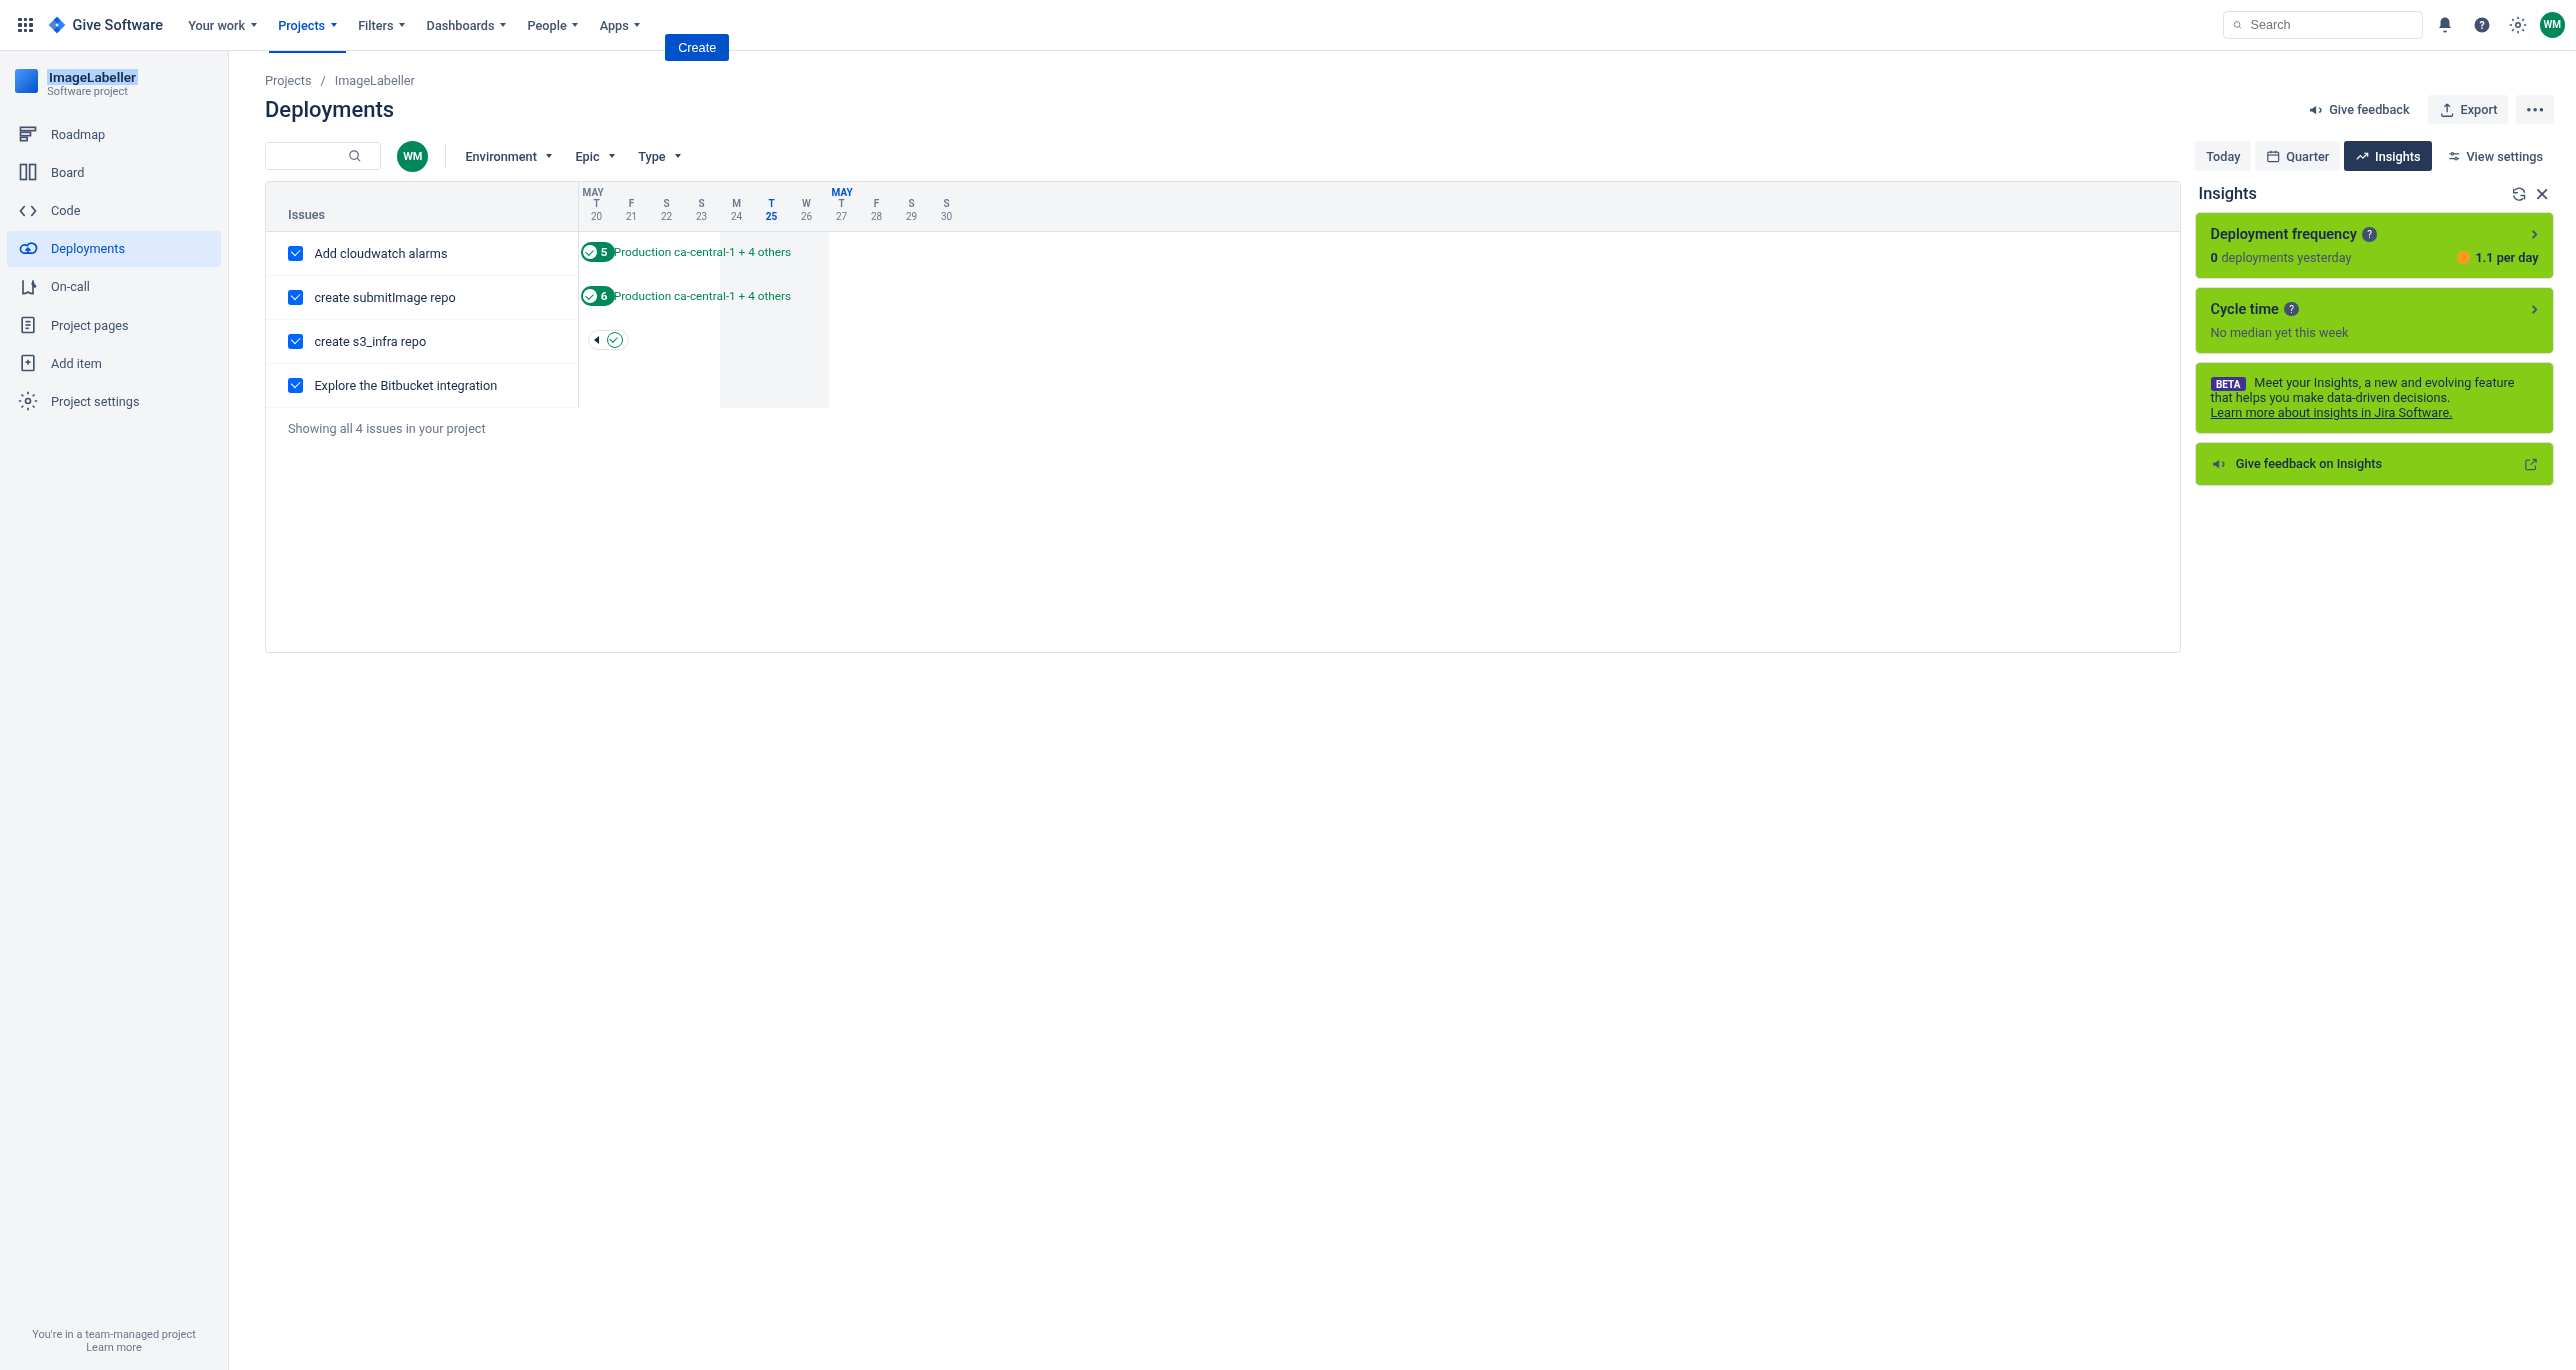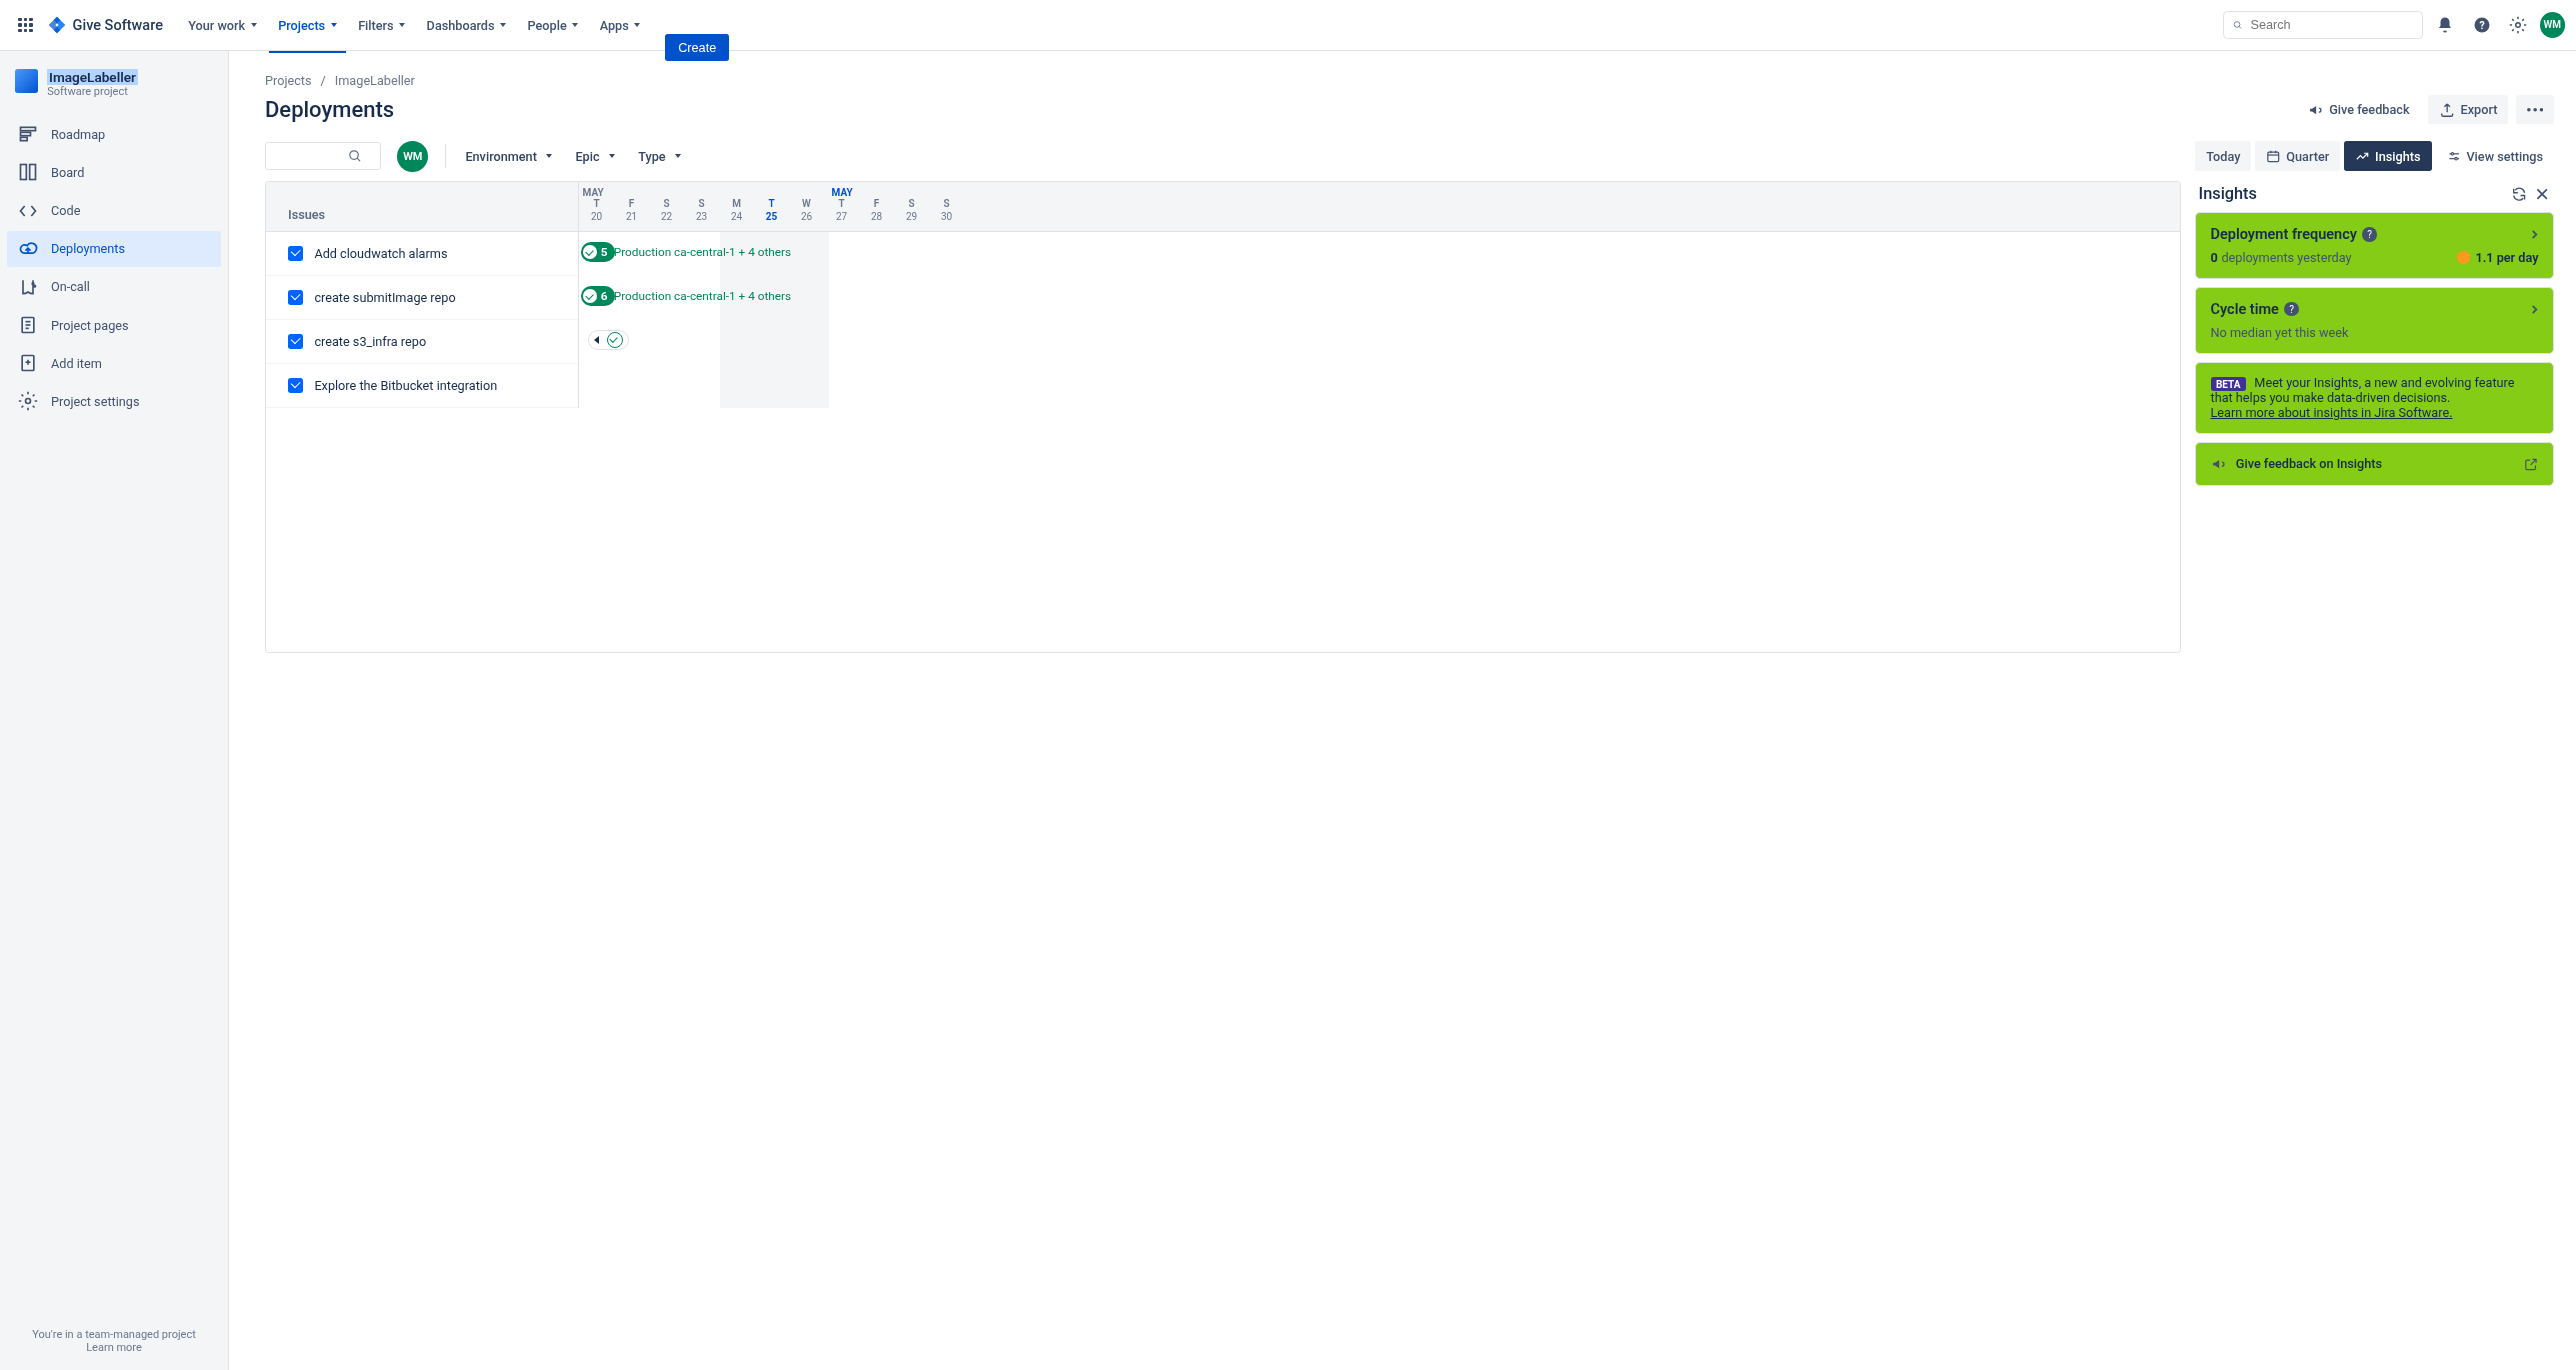--- a/index.html
+++ b/index.html
@@ -458,20 +458,21 @@
                 <span class="pill-text" style="position:absolute;left:33px;top:12.7px">Production ca-central-1 + 4 others</span>
               </div>
               <div class="tl-row">
                 <div class="pill white" style="left:9px;padding:0 5.4px">
                   <span class="chev-left"></span>
                   <span class="ring-check" style="margin-left:3.6px"></span>
                 </div>
               </div>
             </div>
         </div>
+        <div class="footer-note">Showing all 4 issues in your project</div>
       </div>
 
       <div class="insights">
         <div class="insights-head">
           <span class="insights-title">Insights</span>
           <div class="insights-head-actions">
             <svg width="16.3" height="16.3" viewBox="0 0 24 24" fill="none" stroke="#42526E" stroke-width="2">
                 <path d="M4 4v6h6M20 20v-6h-6"></path>
                 <path d="M20 10A8 8 0 0 0 6 6M4 14a8 8 0 0 0 14 4"></path>
               </svg>

